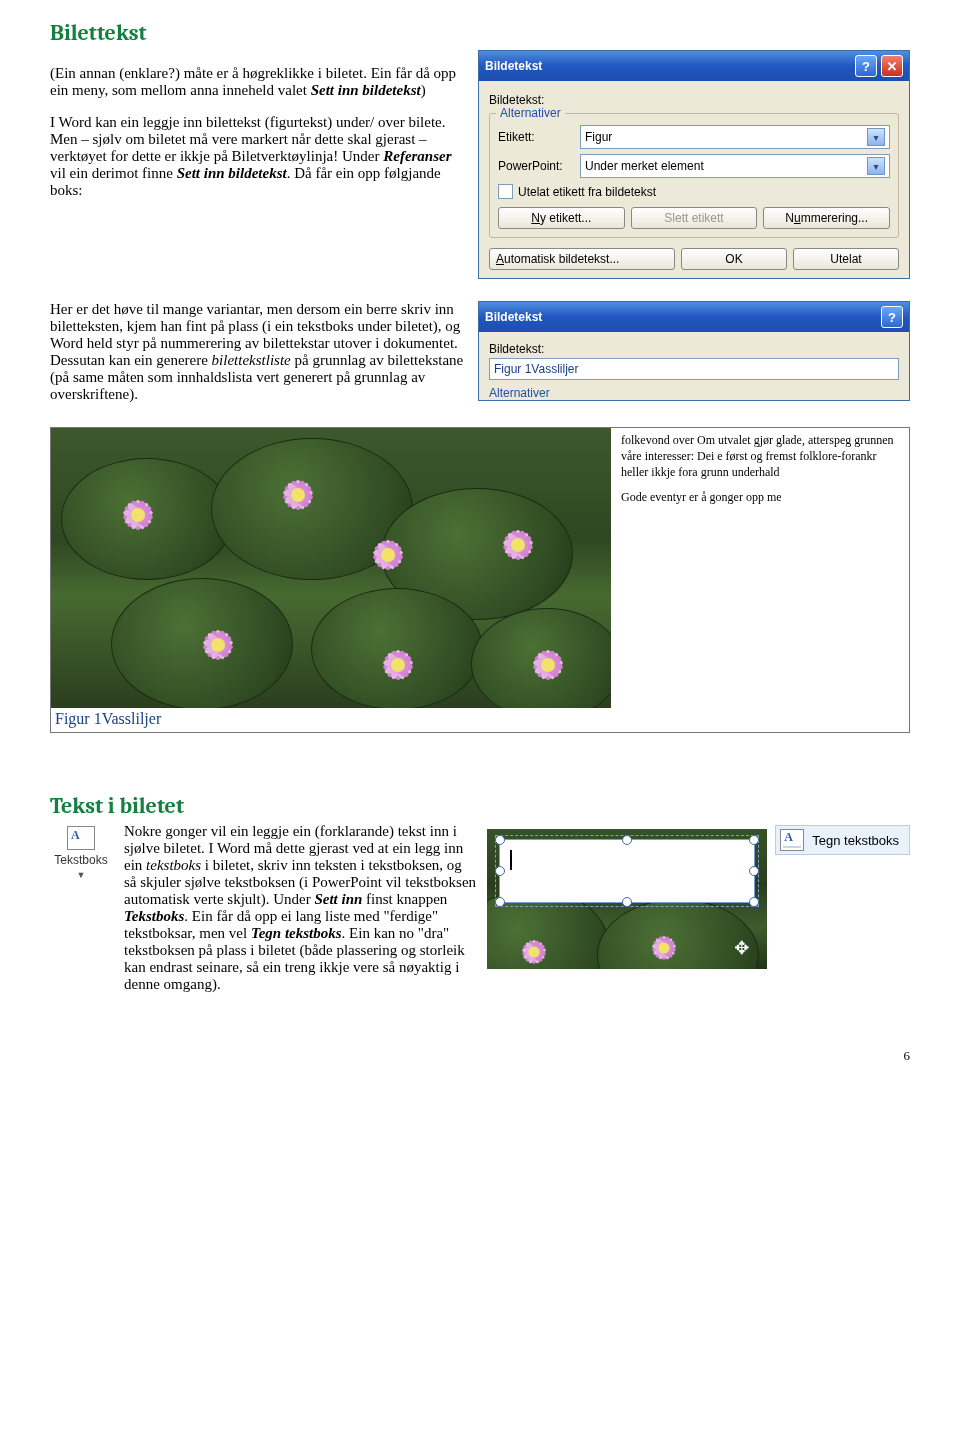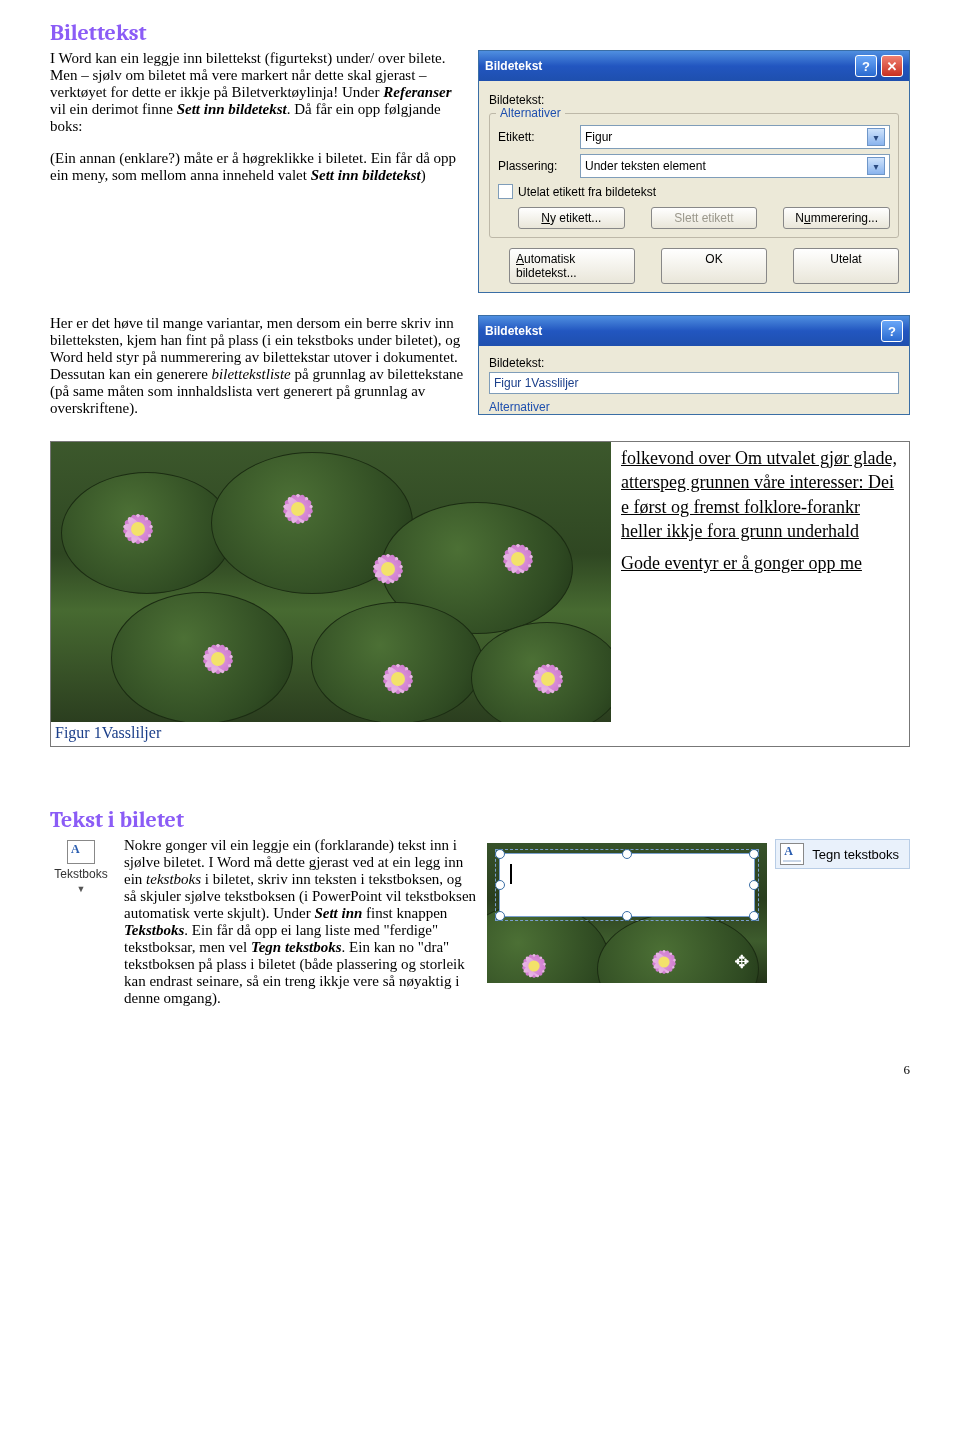--- a/index.html
+++ b/index.html
@@ -6,21 +6,21 @@
     margin: 0;
     padding: 20px 50px;
     font-family: "Times New Roman", serif;
     font-size: 15px;
     color: #000;
     background: #fff;
     width: 860px;
   }
   h2 {
     font-family: Cambria, Georgia, serif;
-    color: #8b5cf6;
+    color: #15803d;
     font-size: 22px;
     font-weight: bold;
     margin: 0 0 4px 0;
   }
   .row {
     display: flex;
     gap: 12px;
     align-items: flex-start;
   }
   .col-text {
@@ -98,21 +98,20 @@
   .chk { display:flex; align-items:center; gap:5px; margin:6px 0 8px 0; }
   .chkbox { width:13px; height:13px; border:1px solid #7f9db9; background:#fff; }
   .btnrow { display:flex; gap:6px; margin-top:4px; }
   .btn {
     flex:1;
     border:1px solid #888;
     background: linear-gradient(#fff,#e9e6d9);
     padding: 3px 6px;
     text-align:center;
     border-radius:3px;
-    margin-left:20px;
   }
   .btn.disabled { color:#9a978b; }
   .btnrow2 { display:flex; gap:6px; margin-top:10px; justify-content: space-between; }
   .btnrow2 .btn { flex:0 0 auto; min-width:92px; }
   .btnrow2 .left { flex:1; text-align:left; }
   .u { text-decoration: underline; }
 
   
   .dialog2 {
     width: 430px;
@@ -162,23 +161,22 @@
   .flower .p5{transform:rotate(160deg);} .flower .p6{transform:rotate(200deg);}
   .flower .p7{transform:rotate(240deg);} .flower .p8{transform:rotate(280deg);}
   .flower .p9{transform:rotate(320deg);}
   .flower .center{
     position:absolute; left:50%; top:50%; width:14px;height:14px;margin:-7px 0 0 -7px;
     background:#f3e26a; border-radius:50%;
   }
   .rightcol {
     flex:1;
     padding: 4px 6px 4px 10px;
-    font-size: 18px;
+    font-size: 12px;
     line-height: 1.35;
-    text-decoration: underline;
   }
   .caption { color:#1b3f8a; font-size: 16px; padding: 2px 0 4px 4px; }
   .below { padding: 0 6px 6px 6px; font-size:17px; }
 
   
   .tbicon {
     width: 56px;
     display:flex; flex-direction:column; align-items:center; gap:3px;
     font-family: "Segoe UI", Tahoma, sans-serif;
     font-size: 12px; color:#333;
@@ -236,25 +234,25 @@
   }
   .clearfix::after{content:"";display:block;clear:both;}
 </style>
 </head>
 <body>
 
 <h2>Bilettekst</h2>
 
 <div class="row">
   <div class="col-text">
+    <p>
+      <span>(Ein annan (enklare?) måte er å høgreklikke i biletet. Ein får då opp ein meny, som mellom anna inneheld valet </span><em class="b">Sett inn bildetekst</em><span>)</span>
+    </p>
     <p style="margin-top:0">
       <span>I Word kan ein leggje inn bilettekst (figurtekst) under/ over bilete. Men – sjølv om biletet må vere markert når dette skal gjerast – verktøyet for dette er ikkje på Biletverktøylinja! Under </span><em class="b">Referanser</em><span> vil ein derimot finne </span><em class="b">Sett inn bildetekst</em><span>. Då får ein opp følgjande boks:</span>
-    </p>
-    <p>
-      <span>(Ein annan (enklare?) måte er å høgreklikke i biletet. Ein får då opp ein meny, som mellom anna inneheld valet </span><em class="b">Sett inn bildetekst</em><span>)</span>
     </p>
   </div>
 
   <div class="dialog1">
     <div class="titlebar">
       <span>Bildetekst</span>
       <span class="btns">
         <span class="xpbtn help">?</span>
         <span class="xpbtn close">✕</span>
       </span>
@@ -264,23 +262,23 @@
       <div class="grp">
         <span class="grp-title">Alternativer</span>
         <div class="fld">
           <label>Etikett:</label>
           <div class="sel">
             <span>Figur</span>
             <span class="drop">▾</span>
           </div>
         </div>
         <div class="fld">
-          <label>Plassering:</label>
+          <label>PowerPoint:</label>
           <div class="sel">
-            <span>Under teksten element</span>
+            <span>Under merket element</span>
             <span class="drop">▾</span>
           </div>
         </div>
         <div class="chk">
           <span class="chkbox"></span>
           <span>Utelat etikett fra bildetekst</span>
         </div>
         <div class="btnrow">
           <div class="btn"><span class="u">N</span><span>y etikett...</span></div>
           <div class="btn disabled">Slett etikett</div>

